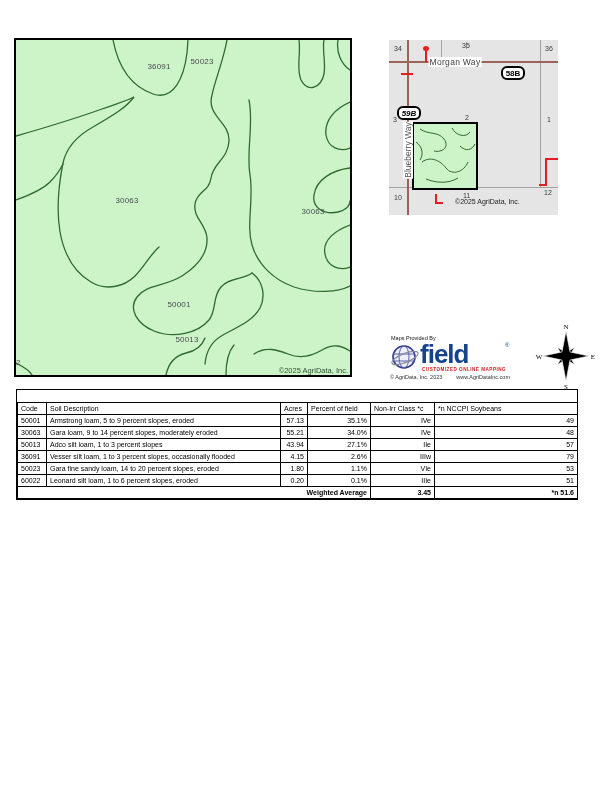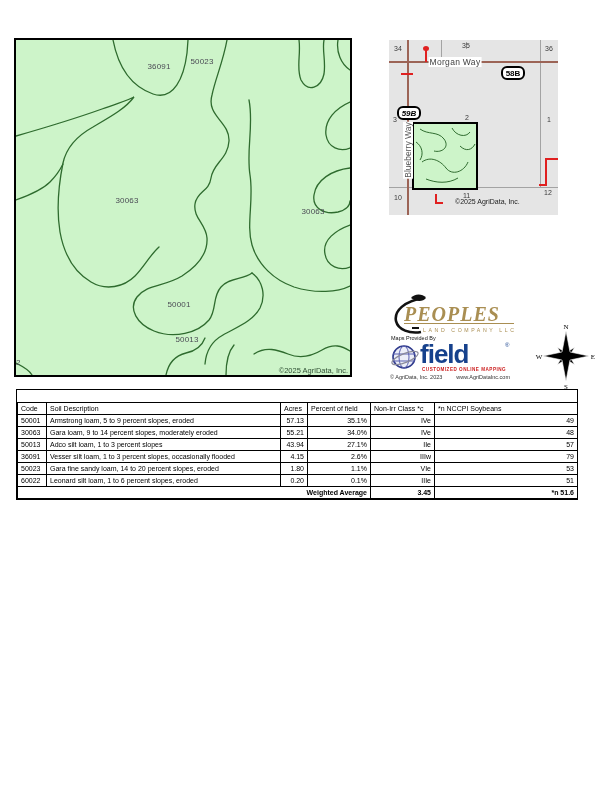--- a/index.html
+++ b/index.html
@@ -150,30 +150,20 @@
     <span class="sec-num" style="left:74px; top:152px;">11</span>
     <span class="sec-num" style="left:155px;top:149px;">12</span>
 
     <span class="road-name-h">Morgan Way</span>
     <span class="road-name-v">Blueberry Way</span>
     <div class="hwy-badge" style="left:112px; top:11px;">58B</div>
     <div class="hwy-badge" style="left:8px; top:51px;font-style:italic;">59B</div>
     <span class="loc-copyright">©2025 AgriData, Inc.</span>
   </div>
 
-  <div id="peoples">
-    <svg width="130" height="40" viewBox="0 0 130 40">
-      <path d="M34,4 C14,7 4,17 6,27 C8,36 20,40 31,38" fill="none" stroke="#121212" stroke-width="2.6"></path>
-      <path d="M36,4 C32,-1 24,0 21,4 C26,8 33,8 36,4 Z" fill="#121212"></path>
-      <text x="14" y="27" font-family="Liberation Serif, serif" font-style="italic" font-weight="bold" font-size="20" fill="#a98e52" letter-spacing="1">PEOPLES</text>
-      <rect x="14" y="29" width="110" height="1" fill="#a98e52"></rect>
-      <rect x="22" y="33" width="7" height="2" fill="#121212"></rect>
-      <text x="33" y="37.5" font-size="5.2" fill="#a98e52" letter-spacing="2.6">LAND COMPANY LLC</text>
-    </svg>
-  </div>
 
   <div id="surety">
     <span class="maps-provided">Maps Provided By</span>
     <svg width="30" height="30" viewBox="0 0 30 30" style="position:absolute; left:0; top:7px;">
       <circle cx="14" cy="15" r="11" fill="#eceef8" stroke="#2f3a8c" stroke-width="1.6"></circle>
       <ellipse cx="14" cy="15" rx="5" ry="11" fill="none" stroke="#5a60b0" stroke-width="1"></ellipse>
       <line x1="3" y1="12" x2="25" y2="12" stroke="#5a60b0" stroke-width="1"></line>
       <line x1="3" y1="19" x2="25" y2="19" stroke="#5a60b0" stroke-width="1"></line>
       <ellipse cx="15" cy="16" rx="14" ry="4.5" fill="none" stroke="#8a8a9a" stroke-width="1.2" transform="rotate(-22 15 16)"></ellipse>
     </svg>

